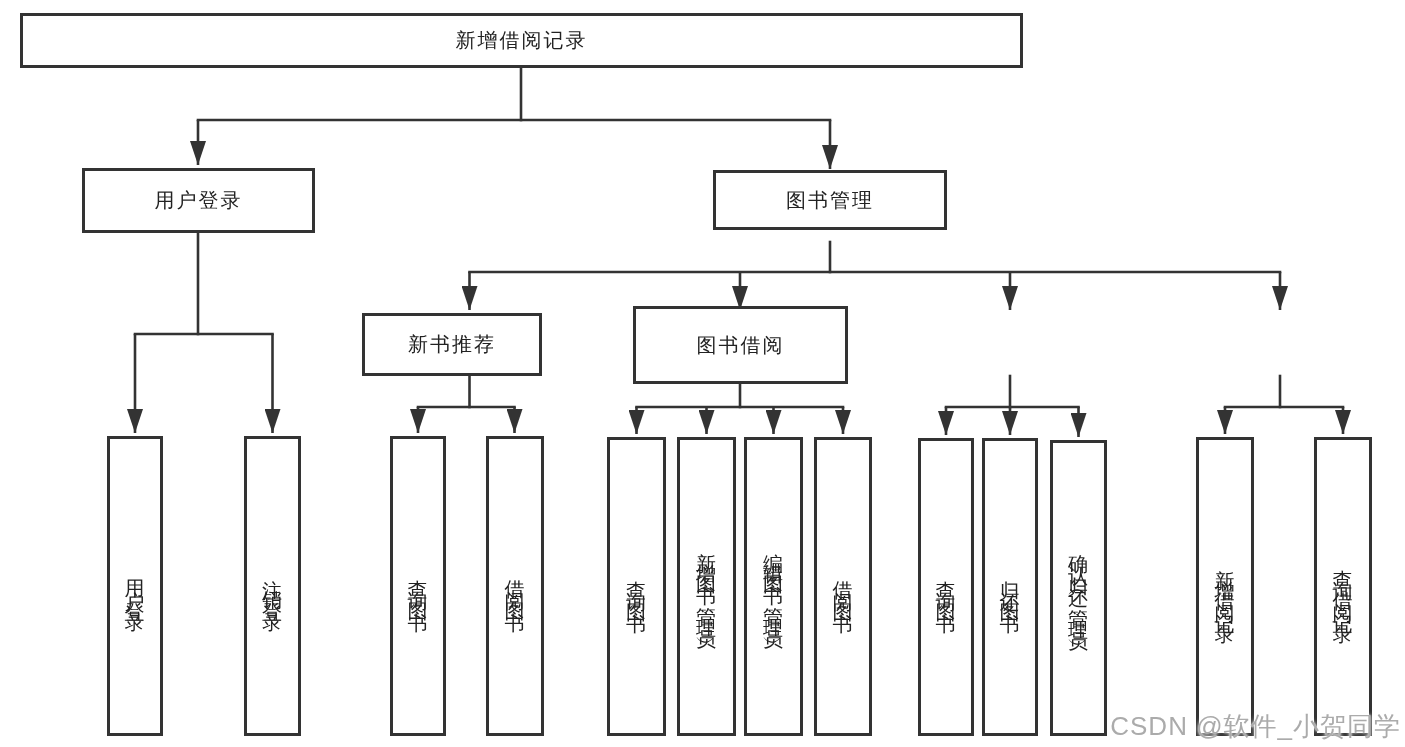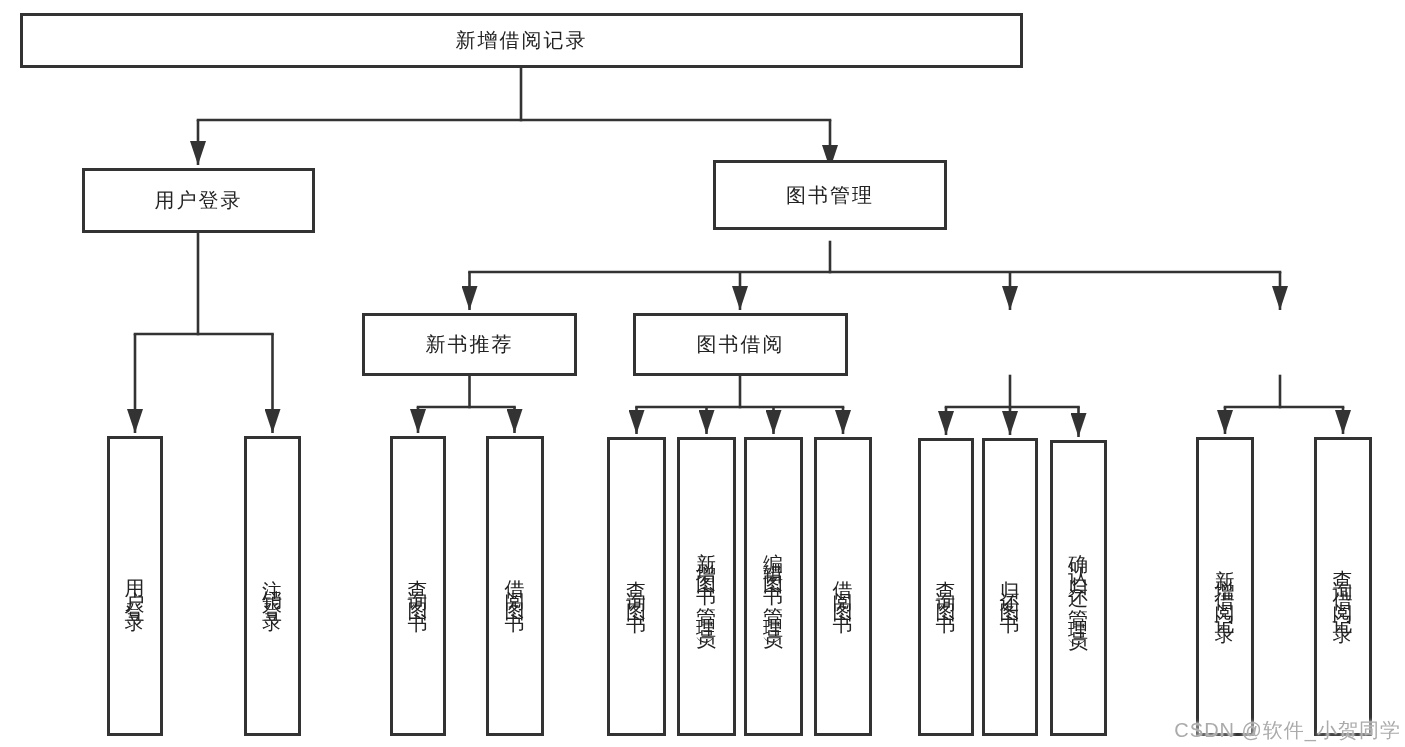--- a/index.html
+++ b/index.html
@@ -26,21 +26,21 @@
     writing-mode:vertical-rl;
     text-orientation:mixed;
     letter-spacing:11px;
     white-space:nowrap;
     line-height:1;
   }
   .watermark{
     position:absolute;
     right:4px;bottom:3px;
     z-index:3;
-    font-size:20px;
+    font-size:26px;
     color:#ababab;
     letter-spacing:1px;
     text-shadow:0 0 2px #ffffff,0 0 4px #ffffff;
   }
 </style>
 </head>
 <body>
 
 <div class="stage">
 
@@ -88,24 +88,24 @@
       <path d="M1010 407 L1010 435" marker-end="url(#ah)"></path>
       <path d="M1078.5 407 L1078.5 437" marker-end="url(#ah)"></path>
       <path d="M1225 407 L1225 434" marker-end="url(#ah)"></path>
       <path d="M1343 407 L1343 434" marker-end="url(#ah)"></path>
     </g>
   </svg>
 
   <div class="node hnode" style="left:20px;top:13px;width:1003px;height:55px">新增借阅记录</div>
 
   <div class="node hnode" style="left:82px;top:168px;width:233px;height:65px">用户登录</div>
-  <div class="node hnode" style="left:713px;top:160px;width:234px;height:70px">图书管理</div>
+  <div class="node hnode" style="left:713px;top:170px;width:234px;height:60px">图书管理</div>
 
-  <div class="node hnode" style="left:362px;top:313px;width:215px;height:63px">新书推荐</div>
-  <div class="node hnode" style="left:633px;top:313px;width:215px;height:63px">图书借阅</div>
+  <div class="node hnode" style="left:362px;top:313px;width:180px;height:63px">新书推荐</div>
+  <div class="node hnode" style="left:633px;top:306px;width:215px;height:78px">图书借阅</div>
 
   <div class="node vnode" style="left:107px;top:436px;width:56px;height:300px">用户登录</div>
   <div class="node vnode" style="left:244px;top:436px;width:57px;height:300px">注销登录</div>
 
   <div class="node vnode" style="left:390px;top:436px;width:56px;height:300px">查询图书</div>
   <div class="node vnode" style="left:486px;top:436px;width:58px;height:300px">借阅图书</div>
 
   <div class="node vnode" style="left:607px;top:437px;width:59px;height:299px">查询图书</div>
   <div class="node vnode" style="left:677px;top:437px;width:59px;height:299px">新增图书（管理员）</div>
   <div class="node vnode" style="left:744px;top:437px;width:59px;height:299px">编辑图书（管理员）</div>

